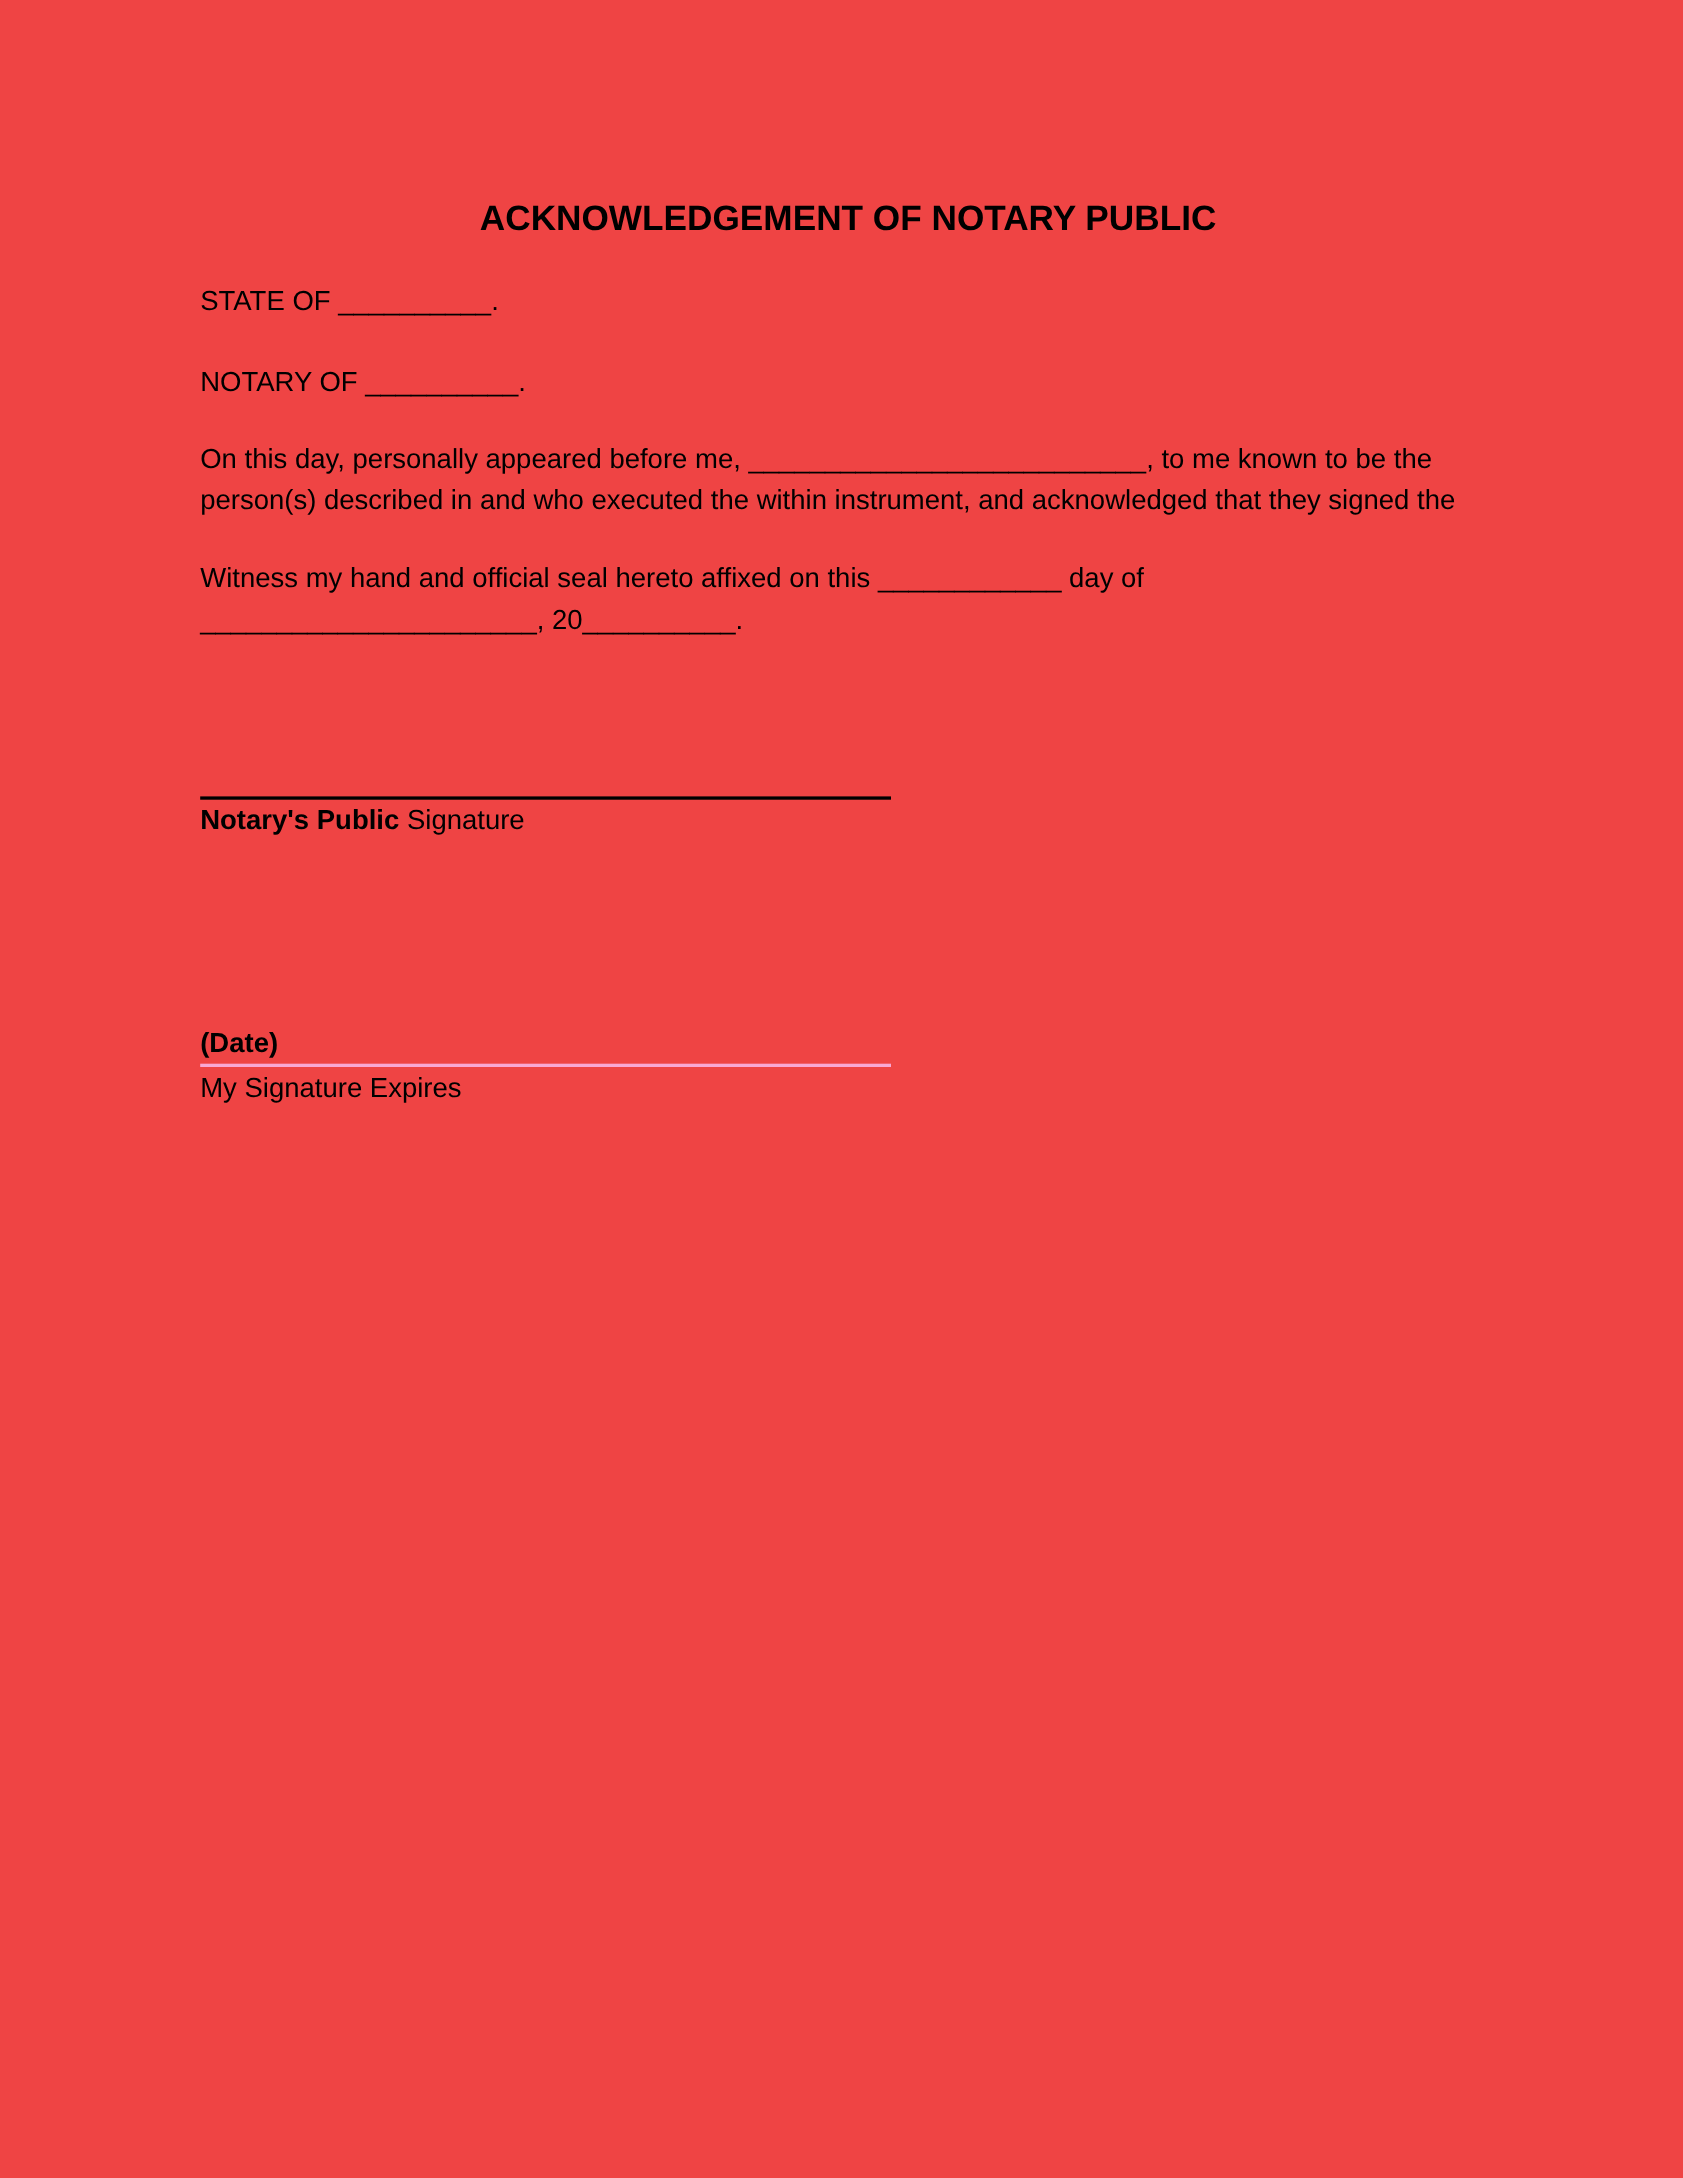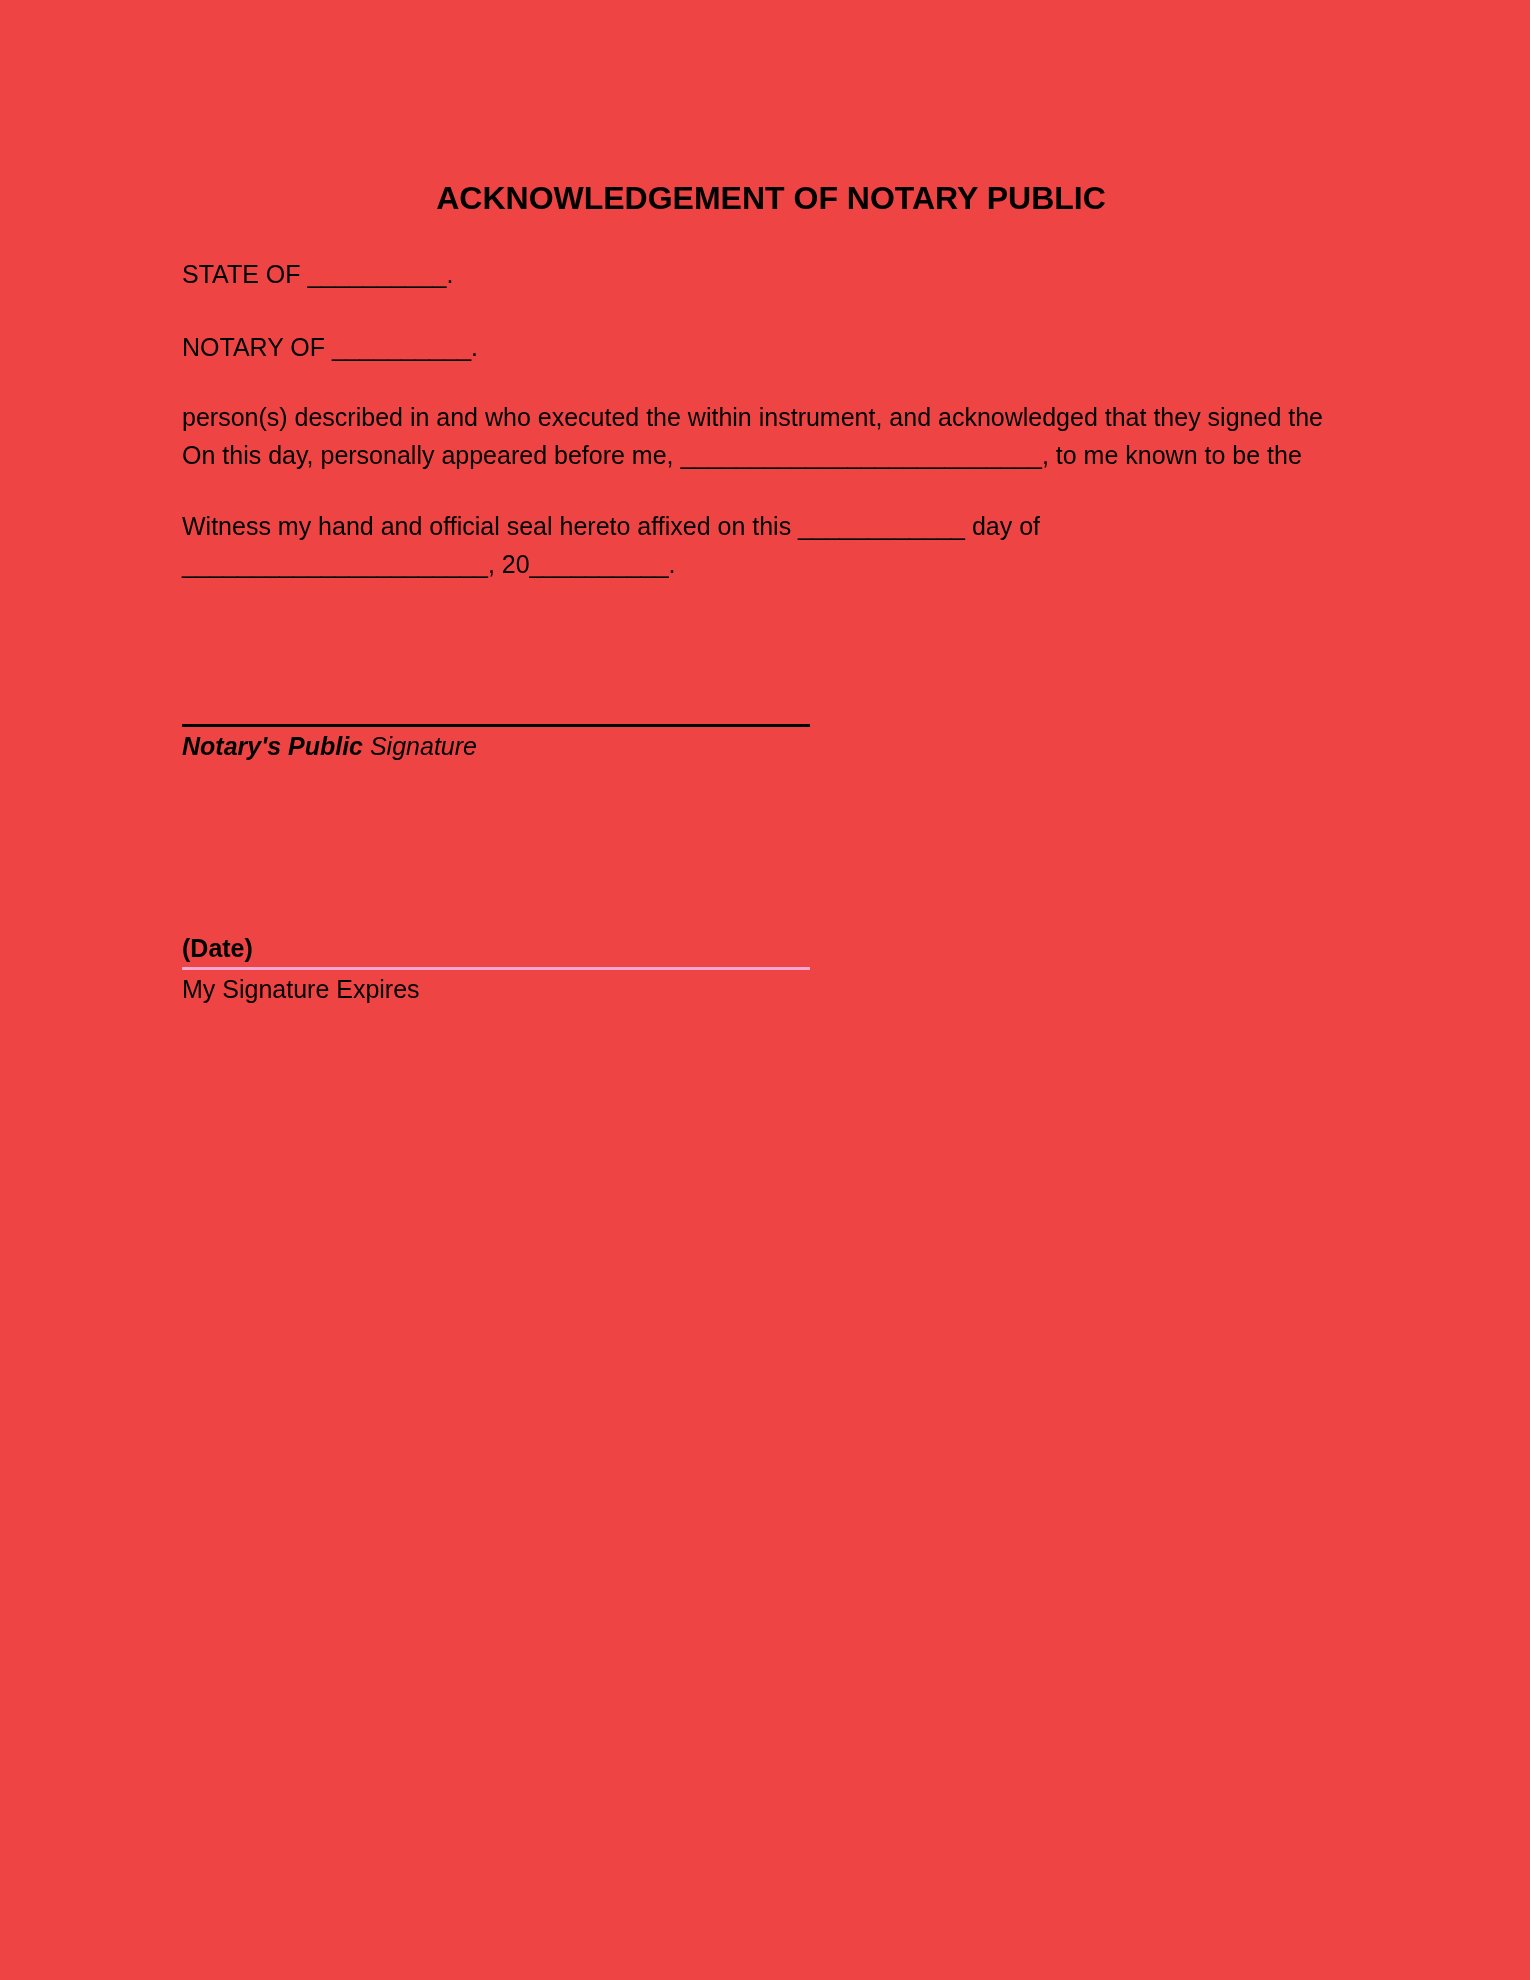--- a/index.html
+++ b/index.html
@@ -26,21 +26,21 @@
   .line { line-height: 38px; white-space: nowrap; }
   .state-line  { margin-bottom: 35px; }
   .county-line { margin-bottom: 32px; }
   .para { margin-bottom: 33px; }
   .pline { line-height: 38px; white-space: nowrap; }
   .sig-block {
     margin-top: 141px;
     width: 628px;
     border-top: 3px solid #000;
   }
-  .sig-label { line-height: 38px; white-space: nowrap; font-style: italic; }
+  .sig-label { line-height: 38px; white-space: nowrap; }
   .b { font-weight: bold; }
   .date-block { margin-top: 164px; }
   .date-underline {
     width: 628px;
     border-bottom: 3px solid #f9a8d4;
     line-height: 38px;
     white-space: nowrap;
   }
   .expires { line-height: 38px; white-space: nowrap; }
 </style>
@@ -50,22 +50,22 @@
 <div class="page">
   <div class="content">
 
     <h1 class="title">ACKNOWLEDGEMENT OF NOTARY PUBLIC</h1>
 
     <p class="line state-line"><span>STATE OF </span><span>__________</span><span>.</span></p>
 
     <p class="line county-line"><span>NOTARY OF </span><span>__________</span><span>.</span></p>
 
     <div class="para">
+      <div class="pline">On this day, personally appeared before me, __________________________, to me known to be the</div>
       <div class="pline">person(s) described in and who executed the within instrument, and acknowledged that they signed the</div>
-      <div class="pline">On this day, personally appeared before me, __________________________, to me known to be the</div>
     </div>
 
     <div class="para">
       <div class="pline">Witness my hand and official seal hereto affixed on this ____________ day of</div>
       <div class="pline">______________________, 20__________.</div>
     </div>
 
     <div class="sig-block">
       <p class="sig-label"><span class="b">Notary's Public</span><span> Signature</span></p>
     </div>

